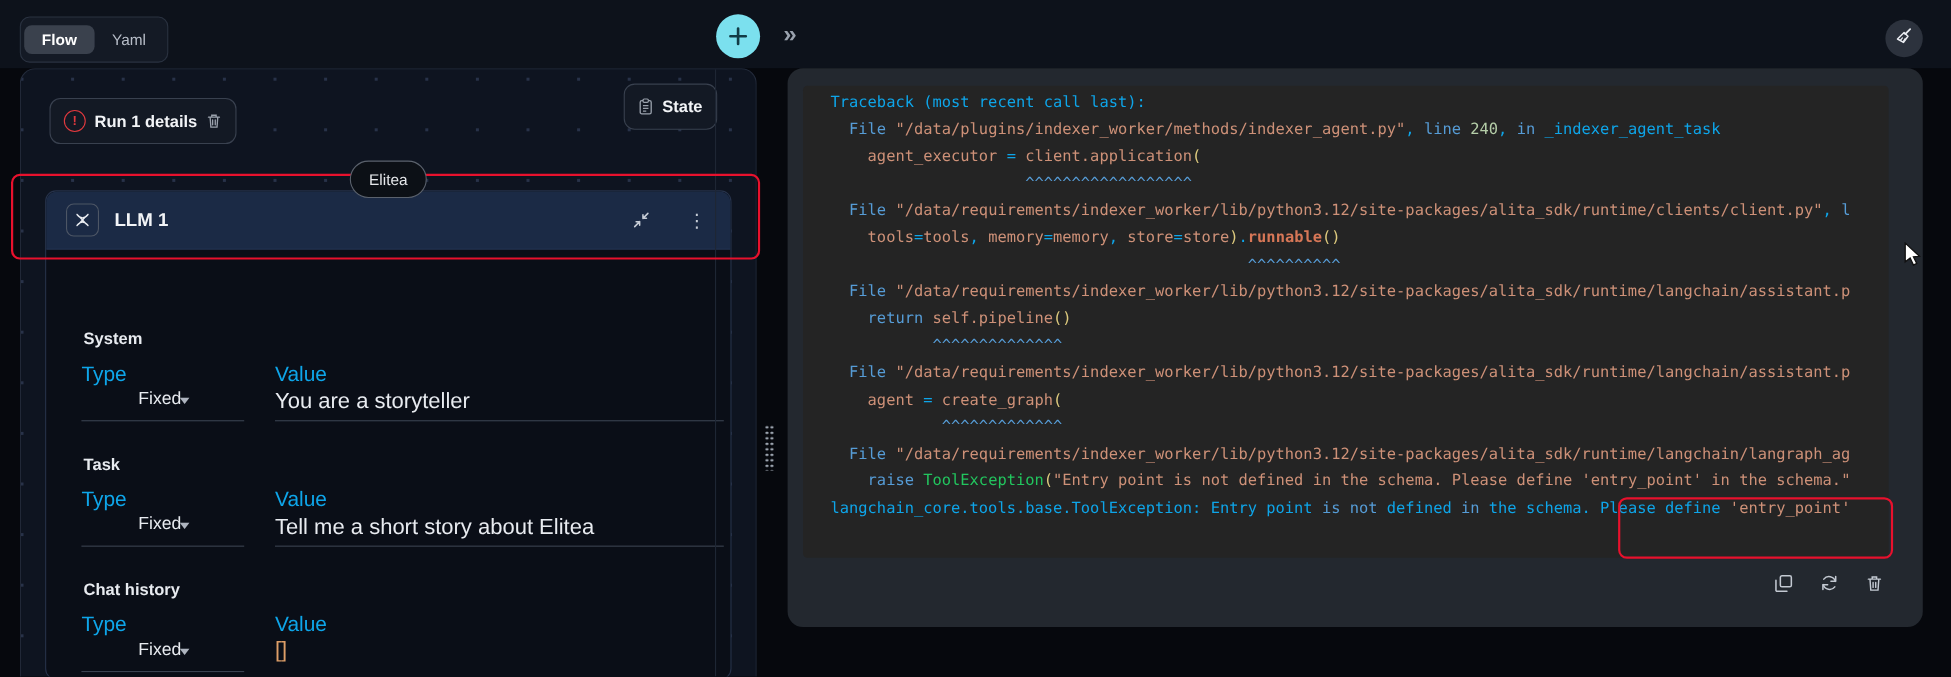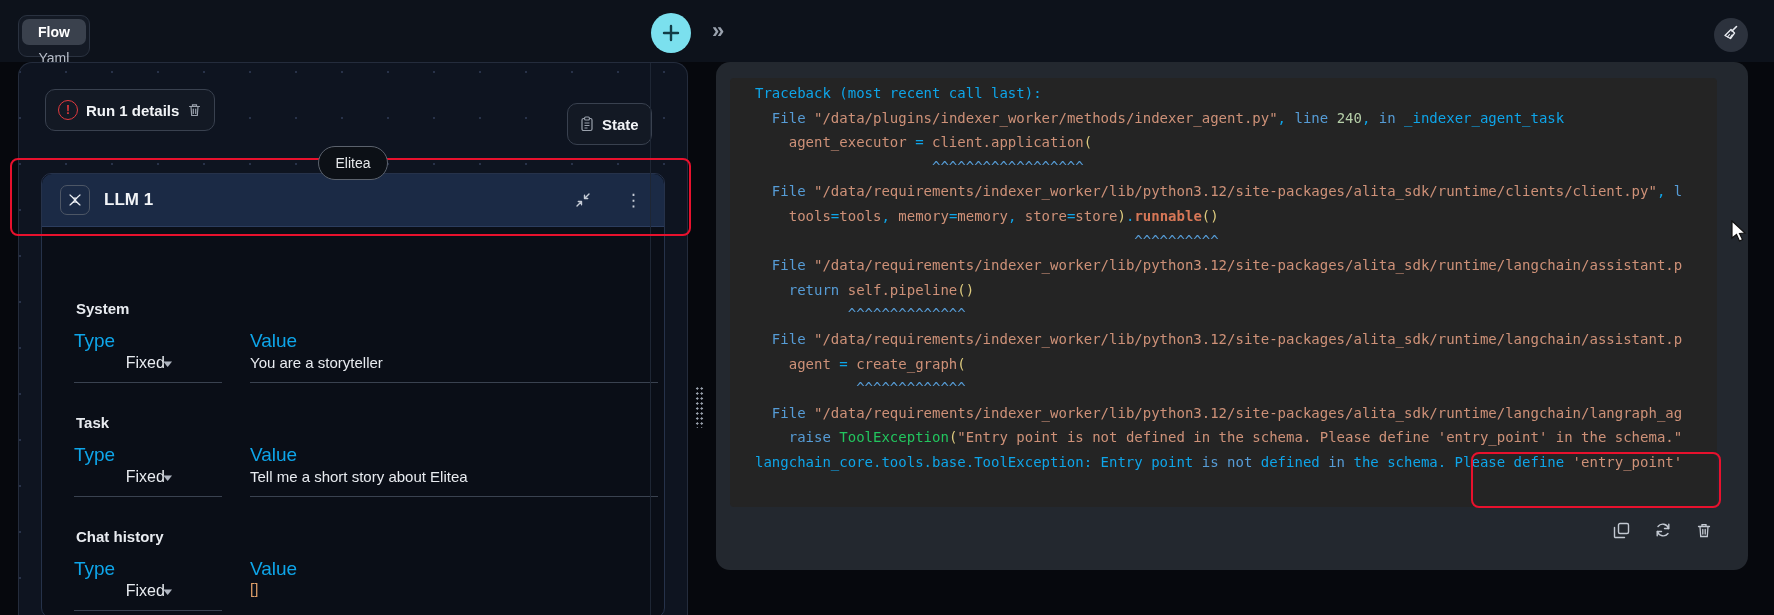--- a/index.html
+++ b/index.html
@@ -7,59 +7,59 @@
     position:relative;width:1774px;height:615px;overflow:hidden;
     background:#06080d;
     font-family:"Liberation Sans", sans-serif;
     -webkit-font-smoothing:antialiased;
   }
   .abs{position:absolute;}
 
   
   .header{left:0;top:0;width:1774px;height:62px;background:#0d121b;}
   .seg{left:18px;top:15px;height:34px;display:flex;align-items:center;
-       background:#141a25;border:1px solid #2a3240;border-radius:9px;padding:3px;flex-direction:column;}
+       background:#141a25;border:1px solid #2a3240;border-radius:9px;padding:3px;}
   .seg .chip{padding:5px 16px;border-radius:7px;font-size:14px;color:#b7bdc8;cursor:pointer;}
   .seg .chip.active{background:#3a414d;color:#ffffff;font-weight:bold;}
   .fab{left:651px;top:13px;width:40px;height:40px;border-radius:50%;background:#7be0ee;
        display:flex;align-items:center;justify-content:center;}
   .fab svg{display:block;}
   .chev-right{left:712px;top:18px;color:#9aa2ae;font-size:22px;letter-spacing:-7px;font-weight:bold;}
   .broom-btn{left:1714px;top:18px;width:34px;height:34px;border-radius:50%;background:#2c323d;
        display:flex;align-items:center;justify-content:center;}
 
   
   .left-panel{left:18px;top:62px;width:668px;height:553px;background:#0e1420;
        border:1px solid #242c3c;border-bottom:none;border-radius:14px 14px 0 0;overflow:hidden;
        background-image:radial-gradient(#283249 1.3px, transparent 1.5px);
        background-size:46px 46px;background-position:24px 32px;}
   .inner-line{left:650px;top:63px;width:1px;height:552px;background:#1e2634;}
 
   .chip-btn{display:flex;align-items:center;gap:8px;background:#131924;border:1px solid #39414f;
        border-radius:10px;height:40px;padding:0 12px;color:#f2f4f7;font-size:15px;font-weight:bold;}
   .run-chip{left:26px;top:26px;}
-  .state-btn{left:548px;top:40px;justify-content:center;}
+  .state-btn{left:548px;top:13px;justify-content:center;}
   .err-ico{width:18px;height:18px;border:1.8px solid #e0393e;border-radius:50%;
        color:#e0393e;font-size:12px;font-weight:bold;display:flex;align-items:center;justify-content:center;}
   .icon-g{color:#9aa1ac;display:flex;align-items:center;}
 
   
   .node{left:22px;top:110px;width:622px;height:443px;border-radius:10px;background:#0a0e17;
         border:1px solid #26324a;}
   .node-header{position:absolute;left:0;top:0;width:622px;height:52px;background:#1b2a45;
         border-radius:10px 10px 0 0;border-bottom:1px solid #2c3d5e;display:flex;align-items:center;}
   .node-ico{margin-left:18px;width:28px;height:28px;border:1px solid #4d5665;border-radius:7px;
         display:flex;align-items:center;justify-content:center;}
   .node-title{margin-left:14px;color:#f2f4f7;font-size:17px;font-weight:bold;}
   .node-actions{position:absolute;right:22px;top:0;height:52px;display:flex;align-items:center;gap:34px;}
   .kebab{color:#c6ccd6;font-size:17px;line-height:5px;letter-spacing:0;}
 
   .sec-label{position:absolute;left:34px;color:#e8ebf0;font-size:15px;font-weight:bold;}
   .fld-label{position:absolute;color:#0ea5e9;font-size:19px;}
-  .fld-value{position:absolute;color:#e8ebf0;font-size:15px;}
+  .fld-value{position:absolute;color:#e8ebf0;font-size:20px;}
   .type-select{position:absolute;left:32px;width:148px;border-bottom:1px solid #3a4250;
         padding-bottom:10px;display:flex;align-items:center;justify-content:center;
         color:#e8ebf0;font-size:16px;}
   .val-underline{position:absolute;left:208px;width:408px;border-bottom:1px solid #3a4250;}
   .chev-down{color:#aeb4bf;font-size:11px;transform:scaleX(1.6);}
   .chat-val{color:#dd9e68;}
 
   
   .input-pill{left:318px;top:146px;width:68px;height:32px;background:#0c1016;border:1.5px solid #5b626d;
         border-radius:17px;display:flex;align-items:center;justify-content:center;

